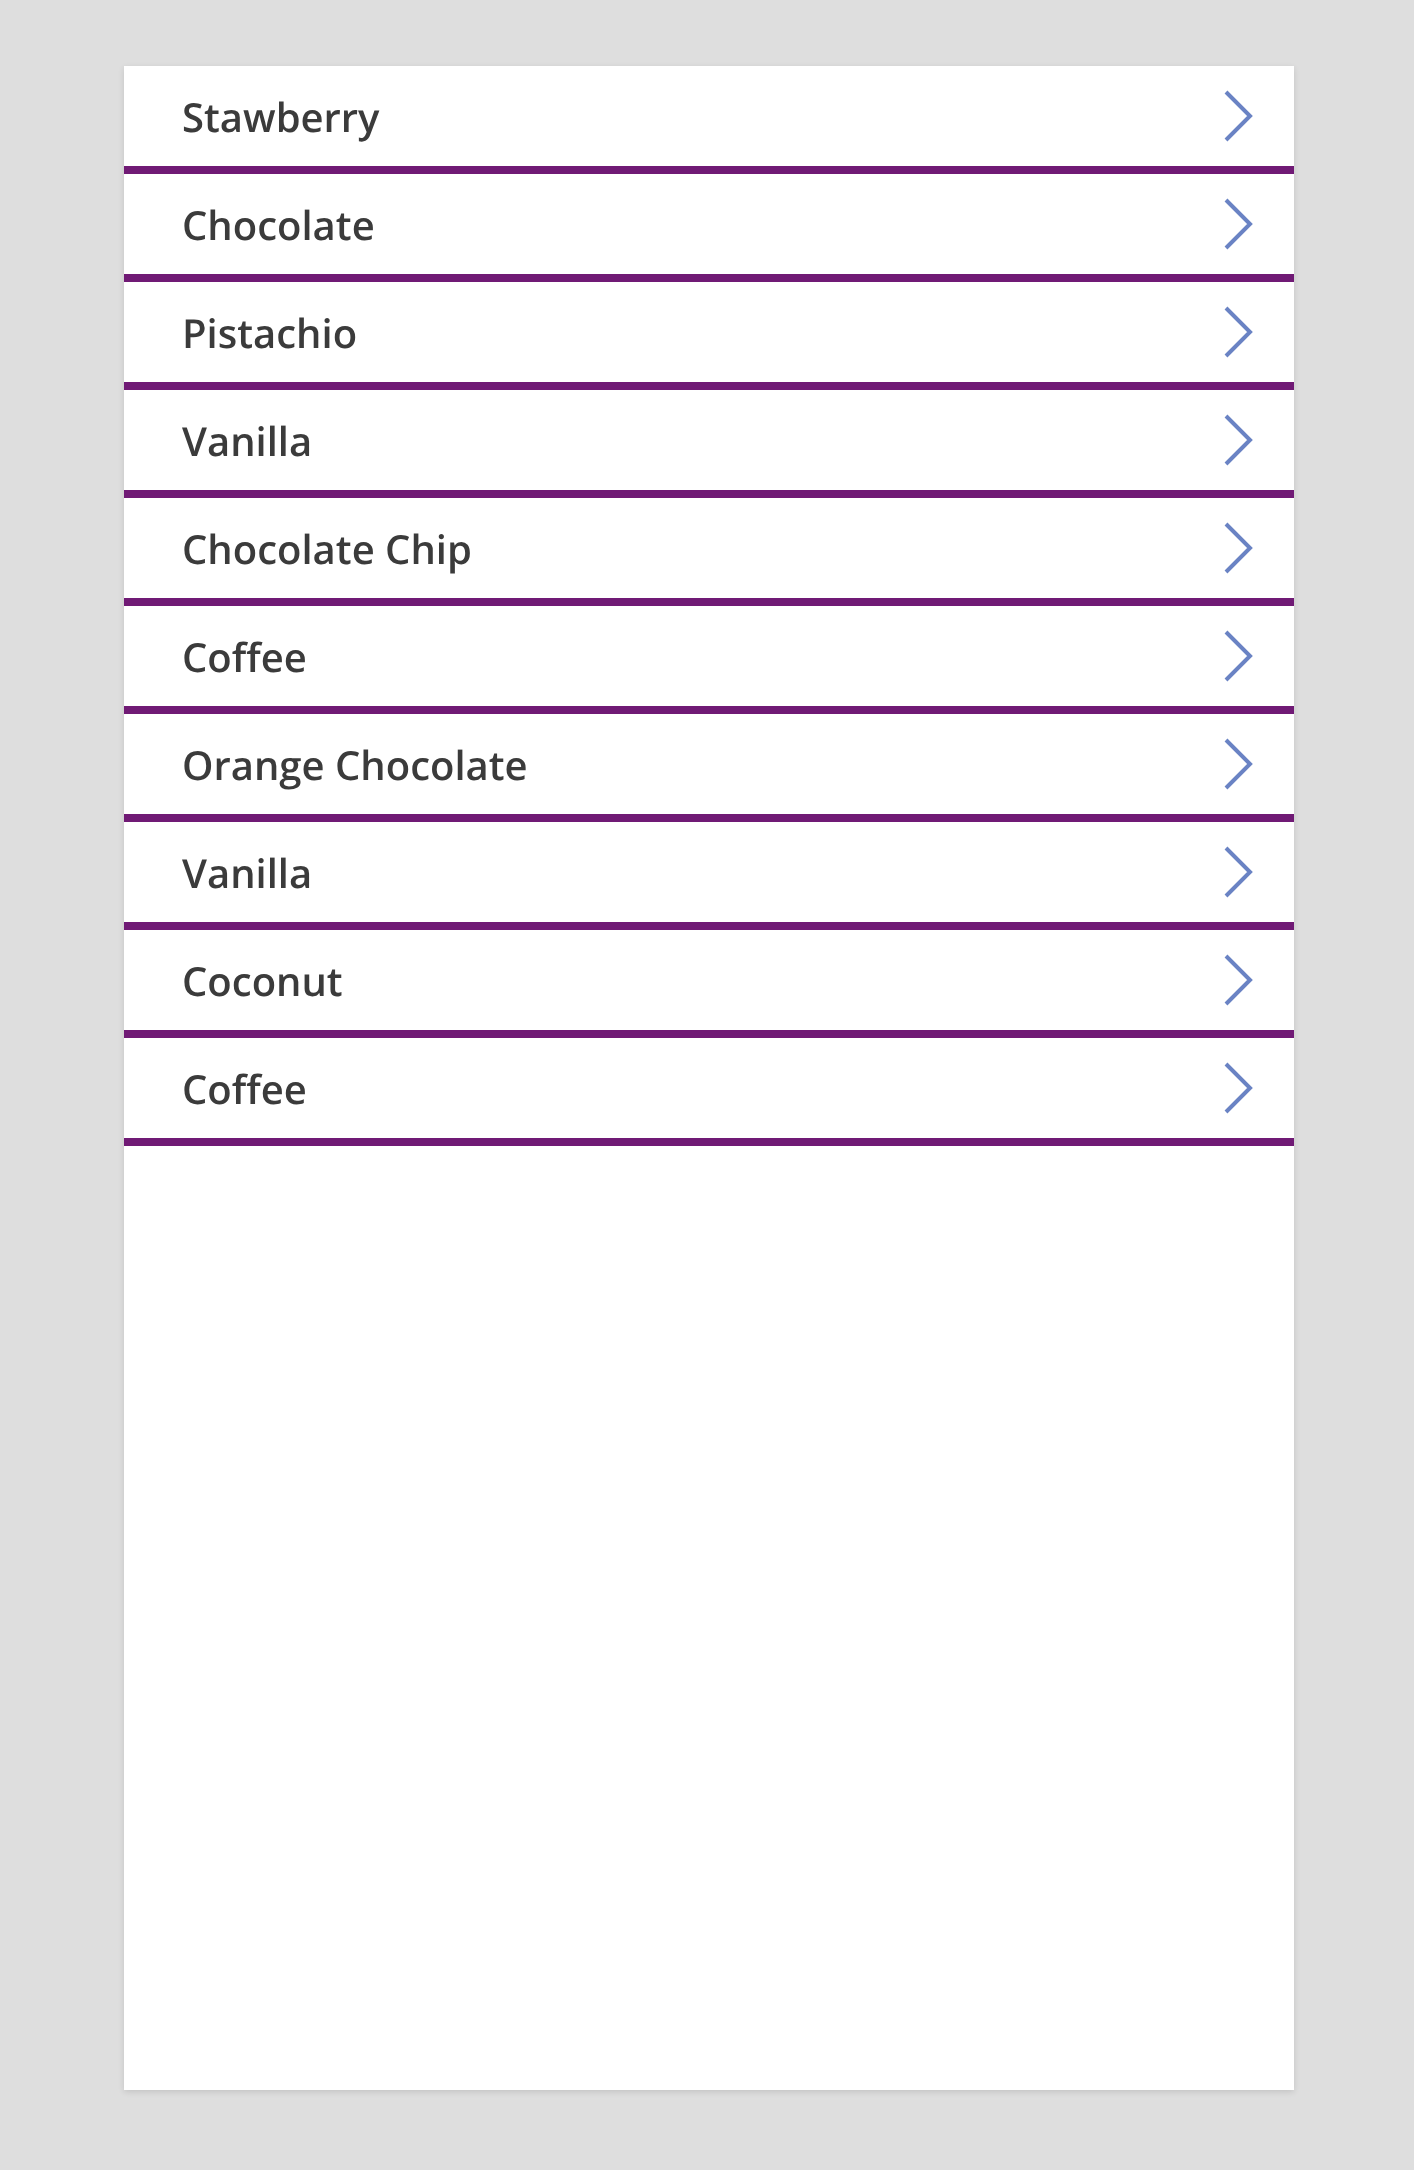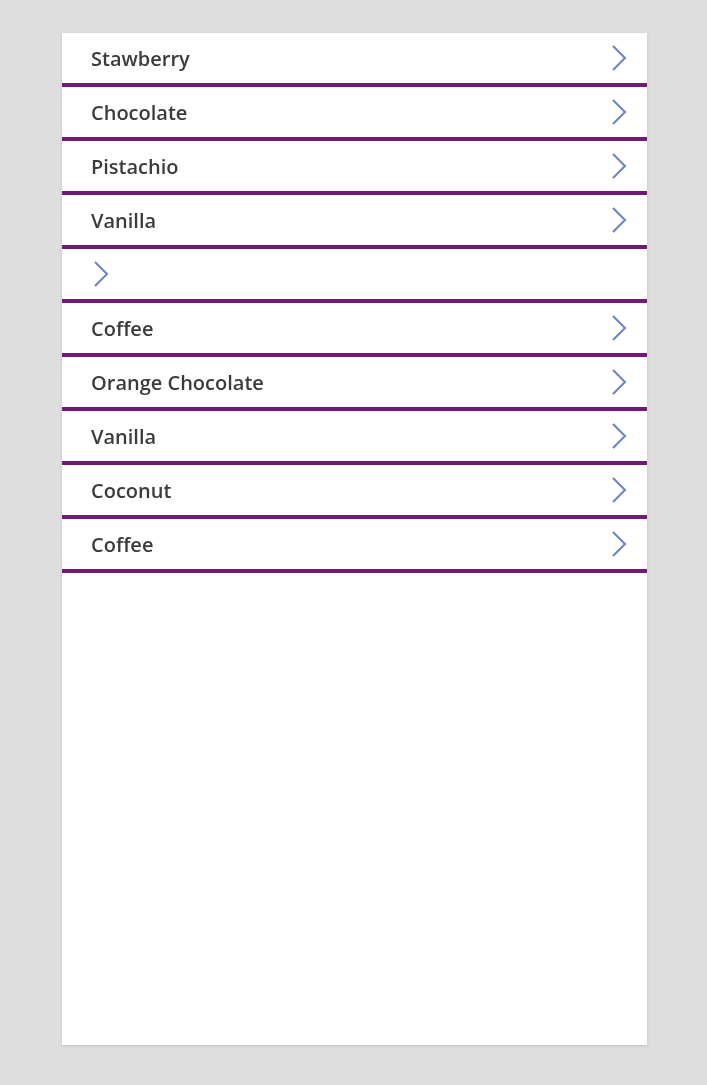--- a/index.html
+++ b/index.html
@@ -78,20 +78,21 @@
     </div>
     <div class="list-item">
       <span class="list-item-label">Vanilla</span>
       <span class="chevron">
         <svg width="20" height="30" viewBox="0 0 20 30">
             <polyline points="4,3 16,15 4,27" fill="none" stroke="#6a83c4" stroke-width="2"></polyline>
           </svg>
       </span>
     </div>
     <div class="list-item">
+      <span class="list-item-label">Chocolate Chip</span>
       <span class="chevron">
         <svg width="20" height="30" viewBox="0 0 20 30">
             <polyline points="4,3 16,15 4,27" fill="none" stroke="#6a83c4" stroke-width="2"></polyline>
           </svg>
       </span>
     </div>
     <div class="list-item">
       <span class="list-item-label">Coffee</span>
       <span class="chevron">
         <svg width="20" height="30" viewBox="0 0 20 30">

